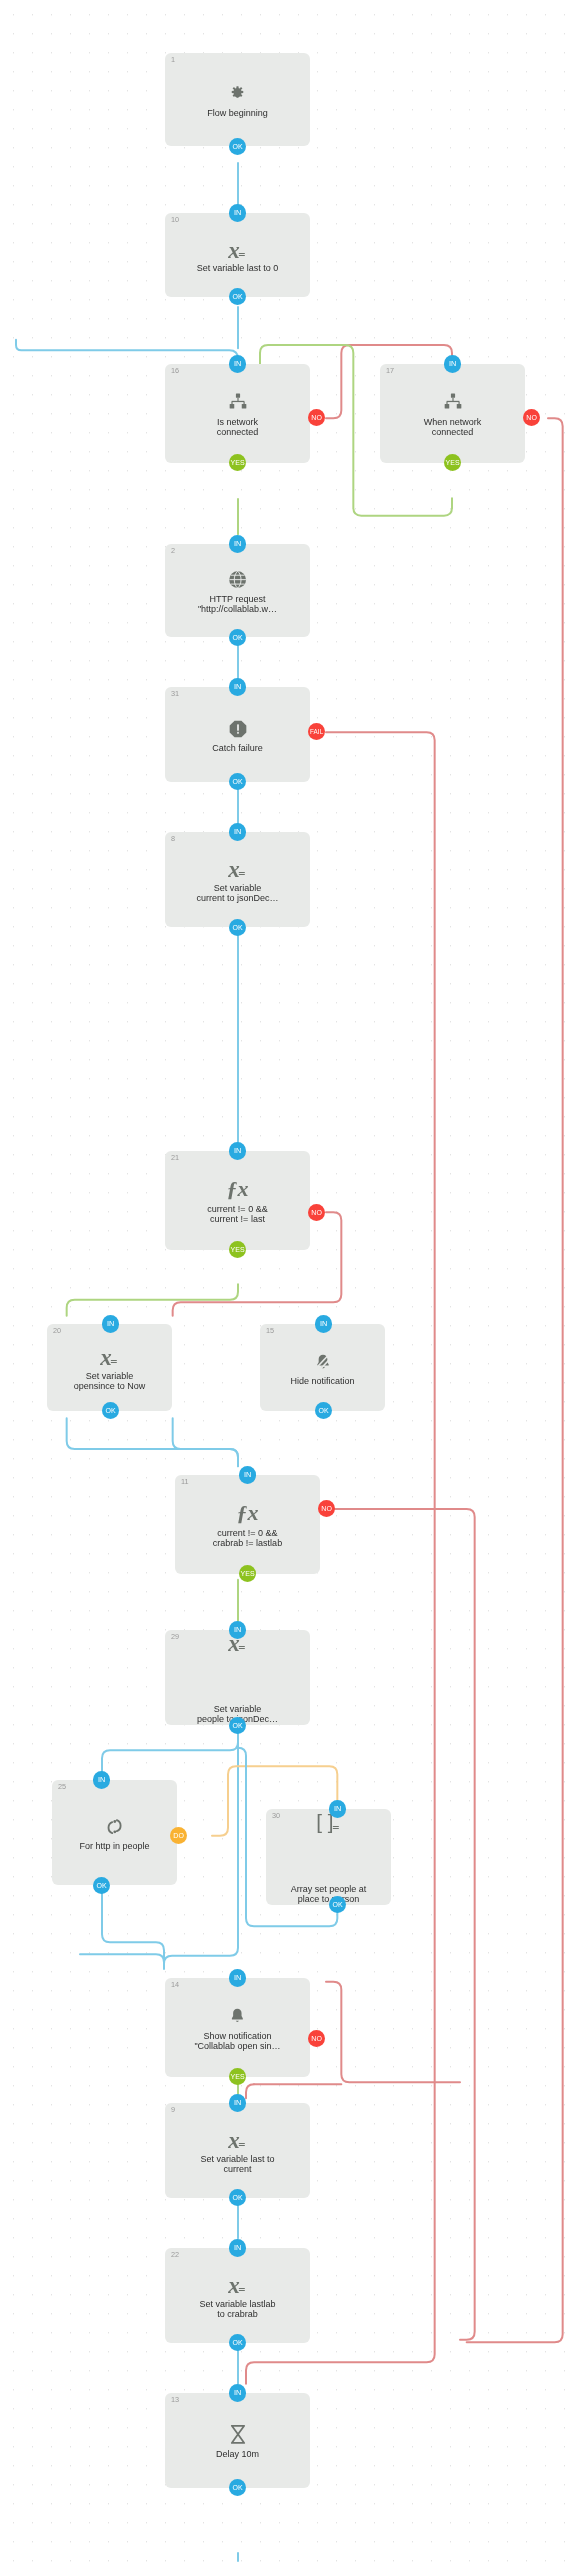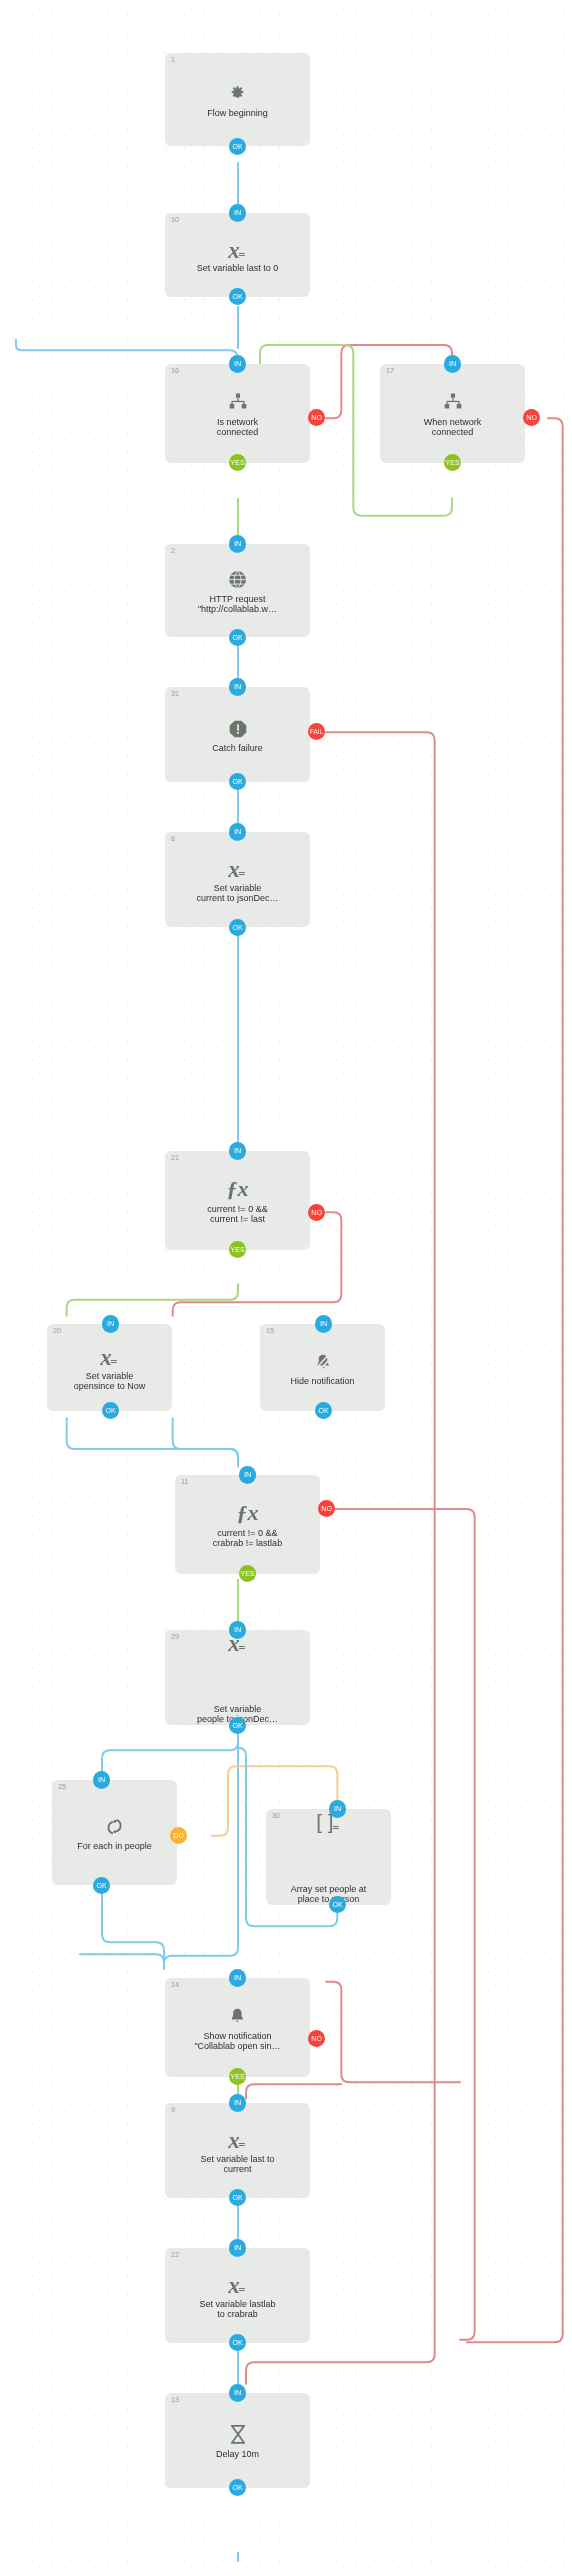--- a/index.html
+++ b/index.html
@@ -321,21 +321,21 @@
   <div class="node" style="left:52px;top:1780px;width:125px;height:105px;">
     <span class="node-id">25</span>
     <span class="node-icon">
       <svg width="21.3" height="21.3" viewBox="0 0 24 24" fill="none" stroke="currentColor" stroke-width="2.1" stroke-linecap="round">
         <path d="M14.5 4.7a6.6 6.6 0 0 1 0 12.3"></path>
         <path d="M9.3 19.3A6.6 6.6 0 0 1 9.3 7"></path>
         <circle cx="12.2" cy="6.2" r="1.6" fill="currentColor" stroke="none"></circle>
         <circle cx="12.2" cy="17.8" r="1.6" fill="currentColor" stroke="none"></circle>
       </svg>
     </span>
-    <div class="node-label">For each in people</div>
+    <div class="node-label">For http in people</div>
     <div class="port in" style="left:41px;top:-8.7px;">IN</div>
     <div class="port ok" style="left:41px;top:97px;">OK</div>
     <div class="port do" style="left:118px;top:47px;">DO</div>
   </div>
 
   <div class="node" style="left:266px;top:1809px;width:125px;height:96px;justify-content:space-between;">
     <span class="node-id">30</span>
     <span class="node-icon">
       <span class="glyph glyph-br">[ ]</span>
         <span class="glyph glyph-eq">=</span>

